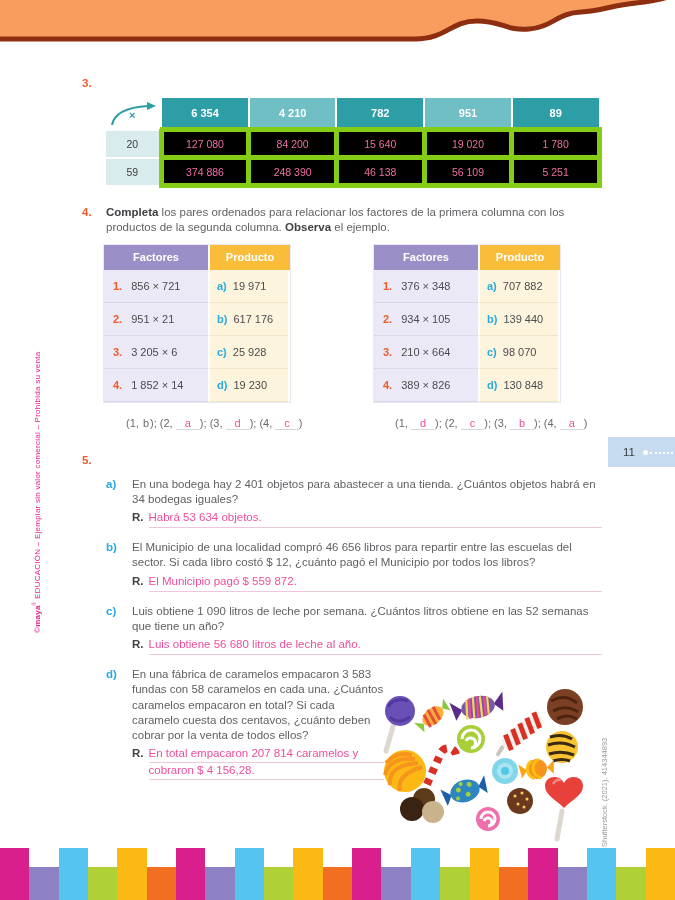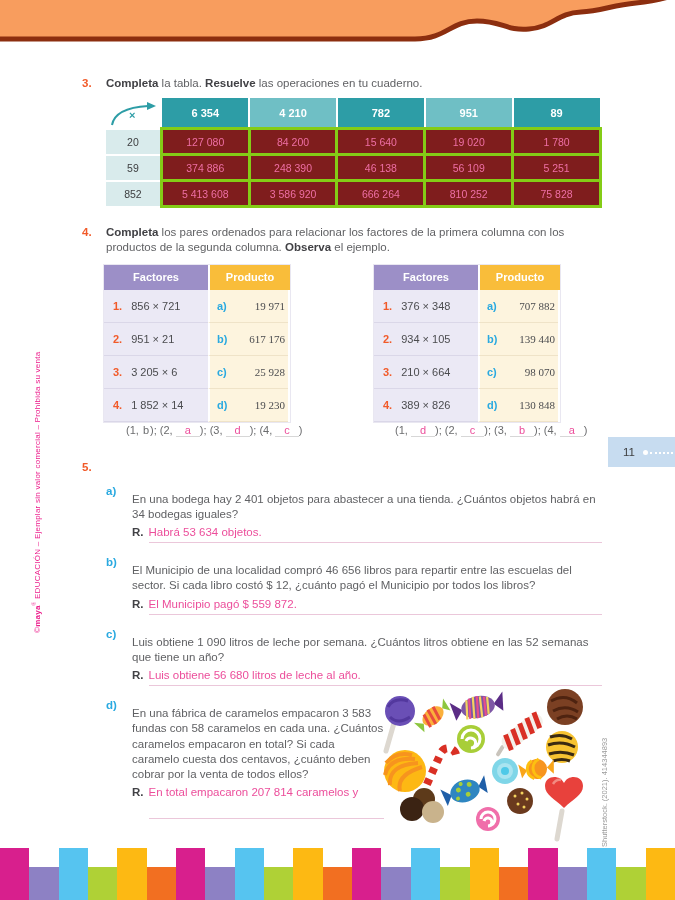--- a/index.html
+++ b/index.html
@@ -20,56 +20,56 @@
   .ex-num{flex:0 0 24px;color:#F15A29;font-weight:bold;font-size:11.5px;line-height:1.32;}
   .ex-instr{font-size:11.5px;line-height:1.32;color:#606164;}
   .ex-instr b{color:#414145;}
   
   .t3{border-collapse:collapse;margin:7px 0 17px 22px;}
   .t3 th{height:29px;font-size:11px;font-weight:bold;color:#fff;text-align:center;
          border-right:2px solid #fff;padding:0;}
   .t3 th:first-child{background:#fff;width:56px;position:relative;}
   .t3 th:nth-child(even){background:#2D9DA6;width:87px;}
   .t3 th:nth-child(odd):not(:first-child){background:#6FBFC5;width:87px;}
-  .t3 td{height:23px;text-align:center;font-size:10.5px;color:#EE6FA5;background:#7f1d1d;
-         border:3px solid #84cc16;padding:0;}
+  .t3 td{height:23px;text-align:center;font-size:10.5px;color:#EE6FA5;background:#000000;
+         border:5px solid #84cc16;padding:0;}
   .t3 td:first-child{background:#D9EBEC;color:#3F4042;border:2px solid #fff;}
   .corner-x{position:absolute;left:24px;top:11px;color:#2D9DA6;font-size:11px;}
   .corner-arrow{position:absolute;left:2px;top:2px;}
   
   .ex4-tables{display:flex;gap:84px;margin:9px 0 0 22px;}
   .t4{width:186px;font-size:11px;outline:1px solid #E9E7F1;}
   .t4-head{display:flex;height:25px;line-height:25px;color:#fff;font-weight:bold;text-align:center;}
   .t4-head .hf{width:104px;background:#9C8FC7;}
   .t4-head .hp{width:80px;background:#F9BD3A;border-left:2px solid #fff;}
   .t4-row{display:flex;height:33px;}
   .t4-f{width:104px;background:#EBE9F5;display:flex;align-items:center;gap:9px;padding-left:9px;
         box-sizing:border-box;border-bottom:1px solid #DAD7E8;color:#4B4C4F;}
   .t4-f .num{color:#F15A29;font-weight:bold;}
   .t4-p{width:80px;background:#FDF4DE;display:flex;align-items:center;gap:6px;padding-left:7px;
         box-sizing:border-box;border-left:2px solid #fff;border-bottom:1px solid #EFE3C8;color:#4B4C4F;}
   .t4-p .ltr{color:#29A9E0;font-weight:bold;}
-  .t4-p .val{flex:1;text-align:right;padding-right:3px;font-family:Liberation Serif, serif;}
-  .pairs-line{display:flex;margin:2px 0 0 22px;font-size:11px;color:#6B6C6E;}
+  .t4-p .val{flex:1;text-align:left;padding-right:3px;}
+  .pairs-line{display:flex;margin:15px 0 0 22px;font-size:11px;color:#6B6C6E;}
   .pairs{width:269px;}
   .pairs:last-child{width:auto;}
   .pair .ans{color:#EC4E9B;padding:0 9px;border-bottom:1px solid #d7d7d7;}
   .pair .given{padding:0 1px;}
   
   .ex5{margin-top:24px;}
   .p-item{display:flex;margin:9px 0 12px 24px;}
   .p-letter{flex:0 0 26px;color:#29A9E0;font-weight:bold;font-size:11.5px;line-height:1.32;}
-  .p-body{flex:1;font-size:11.5px;line-height:1.32;color:#606164;margin-top:8px;}
+  .p-body{flex:1;font-size:11.5px;line-height:1.32;color:#606164;}
   .p-q{margin-bottom:3px;}
   .p-r{display:flex;align-items:baseline;}
   .r-label{font-weight:bold;color:#414145;margin-right:5px;}
   .p-ans{flex:1;color:#EC4E9B;border-bottom:1.3px solid #EBC7DA;padding-bottom:2px;}
   .d-body{flex:0 0 252px;}
   .d-lines{flex:1;}
-  .d-line{color:#EC4E9B;border-bottom:1.3px solid #EBC7DA;padding-bottom:18px;}
+  .d-line{color:#EC4E9B;border-bottom:1.3px solid #EBC7DA;padding-bottom:1px;}
   
   .badge{position:absolute;right:0;top:437px;width:67px;height:30px;background:#C7DCF0;
          display:flex;align-items:center;padding-left:15px;box-sizing:border-box;
          font-size:11.5px;color:#3F4042;}
   .badge .dot{width:5px;height:5px;border-radius:50%;background:#fff;margin-left:8px;}
   .badge .dotline{flex:1;border-bottom:2px dotted #fff;margin:0 2px 0 2px;height:1px;}
   
   .candies{position:absolute;left:372px;top:683px;}
   
   .footer{position:absolute;left:0;bottom:0;width:675px;height:55px;display:flex;align-items:flex-end;}
@@ -90,21 +90,20 @@
   <div class="sidebar">
     <span>©</span><span class="brand">maya</span><sup>®</sup><span> EDUCACIÓN – Ejemplar sin valor comercial – Prohibida su venta</span>
   </div>
 
   <div class="attrib">Shutterstock. (2021). 414344893</div>
 
   <div class="main">
 
     <div class="ex-head">
       <span class="ex-num">3.</span>
-      <span class="ex-instr"><b>Completa</b><span> la tabla. </span><b>Resuelve</b><span> las operaciones en tu cuaderno.</span></span>
     </div>
 
     <table class="t3">
       <thead>
         <tr>
           <th>
             <svg class="corner-arrow" width="54" height="27" viewBox="0 0 54 27">
               <path d="M5,25 Q8,8 41,6" stroke="#2D9DA6" fill="none" stroke-width="2"></path>
               <polygon points="40,2 49,6 40,10" fill="#2D9DA6"></polygon>
             </svg>
@@ -131,28 +130,20 @@
           <tr>
             <td>59</td>
             <td>374 886</td>
             <td>248 390</td>
             <td>46 138</td>
             <td>56 109</td>
             <td>5 251</td>
           </tr>
 
 
-          <tr>
-            <td>852</td>
-            <td>5 413 608</td>
-            <td>3 586 920</td>
-            <td>666 264</td>
-            <td>810 252</td>
-            <td>75 828</td>
-          </tr>
 
       </tbody>
     </table>
 
     <div class="ex-head">
       <span class="ex-num">4.</span>
       <span class="ex-instr"><b>Completa</b><span> los pares ordenados para relacionar los factores de la primera columna con los productos de la segunda columna. </span><b>Observa</b><span> el ejemplo.</span></span>
     </div>
 
     <div class="ex4-tables">
@@ -324,20 +315,21 @@
         </div>
 
       <div class="p-item">
         <span class="p-letter">d)</span>
         <div class="p-body d-body">
           <div class="p-q">En una fábrica de caramelos empacaron 3 583 fundas con 58 caramelos en cada una. ¿Cuántos caramelos empacaron en total? Si cada caramelo cuesta dos centavos, ¿cuánto deben cobrar por la venta de todos ellos?</div>
           <div class="p-r">
             <span class="r-label">R.</span>
             <div class="d-lines">
               <div class="d-line">En total empacaron 207 814 caramelos y</div>
+              <div class="d-line">cobraron $ 4 156,28.</div>
             </div>
           </div>
         </div>
       </div>
     </div>
   </div>
 
   <div class="badge">
     <span>11</span>
     <span class="dot"></span>

